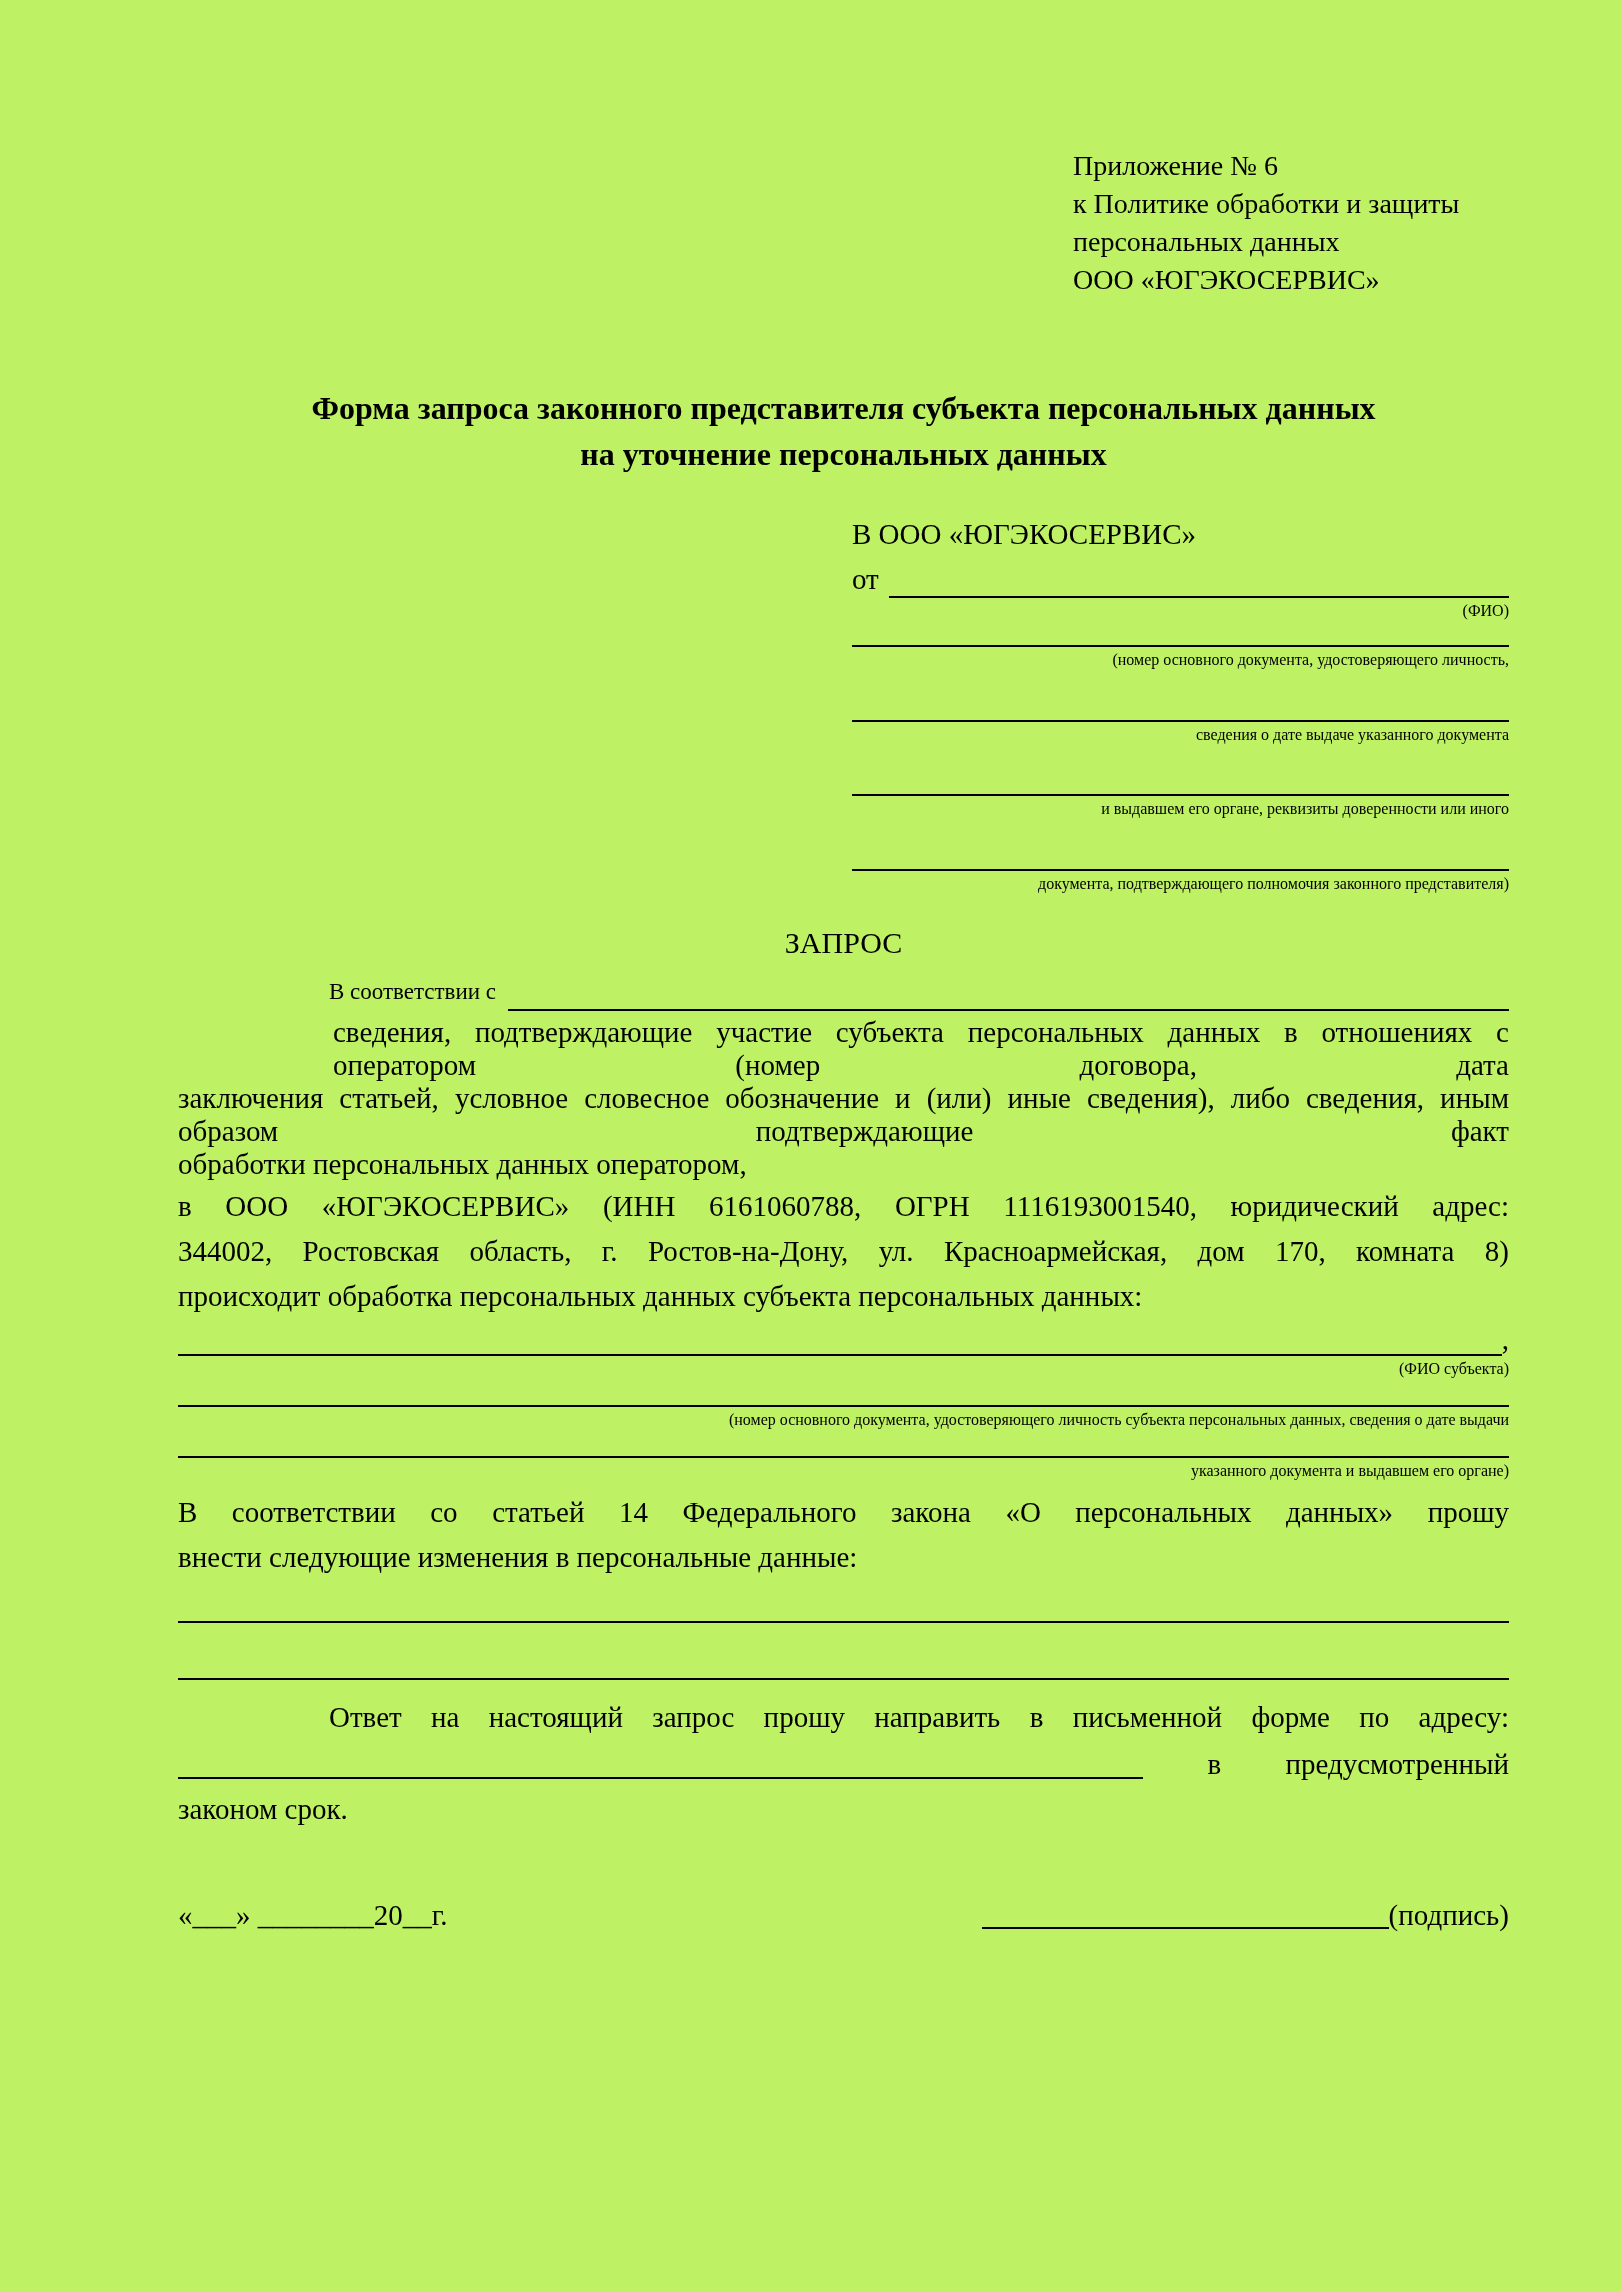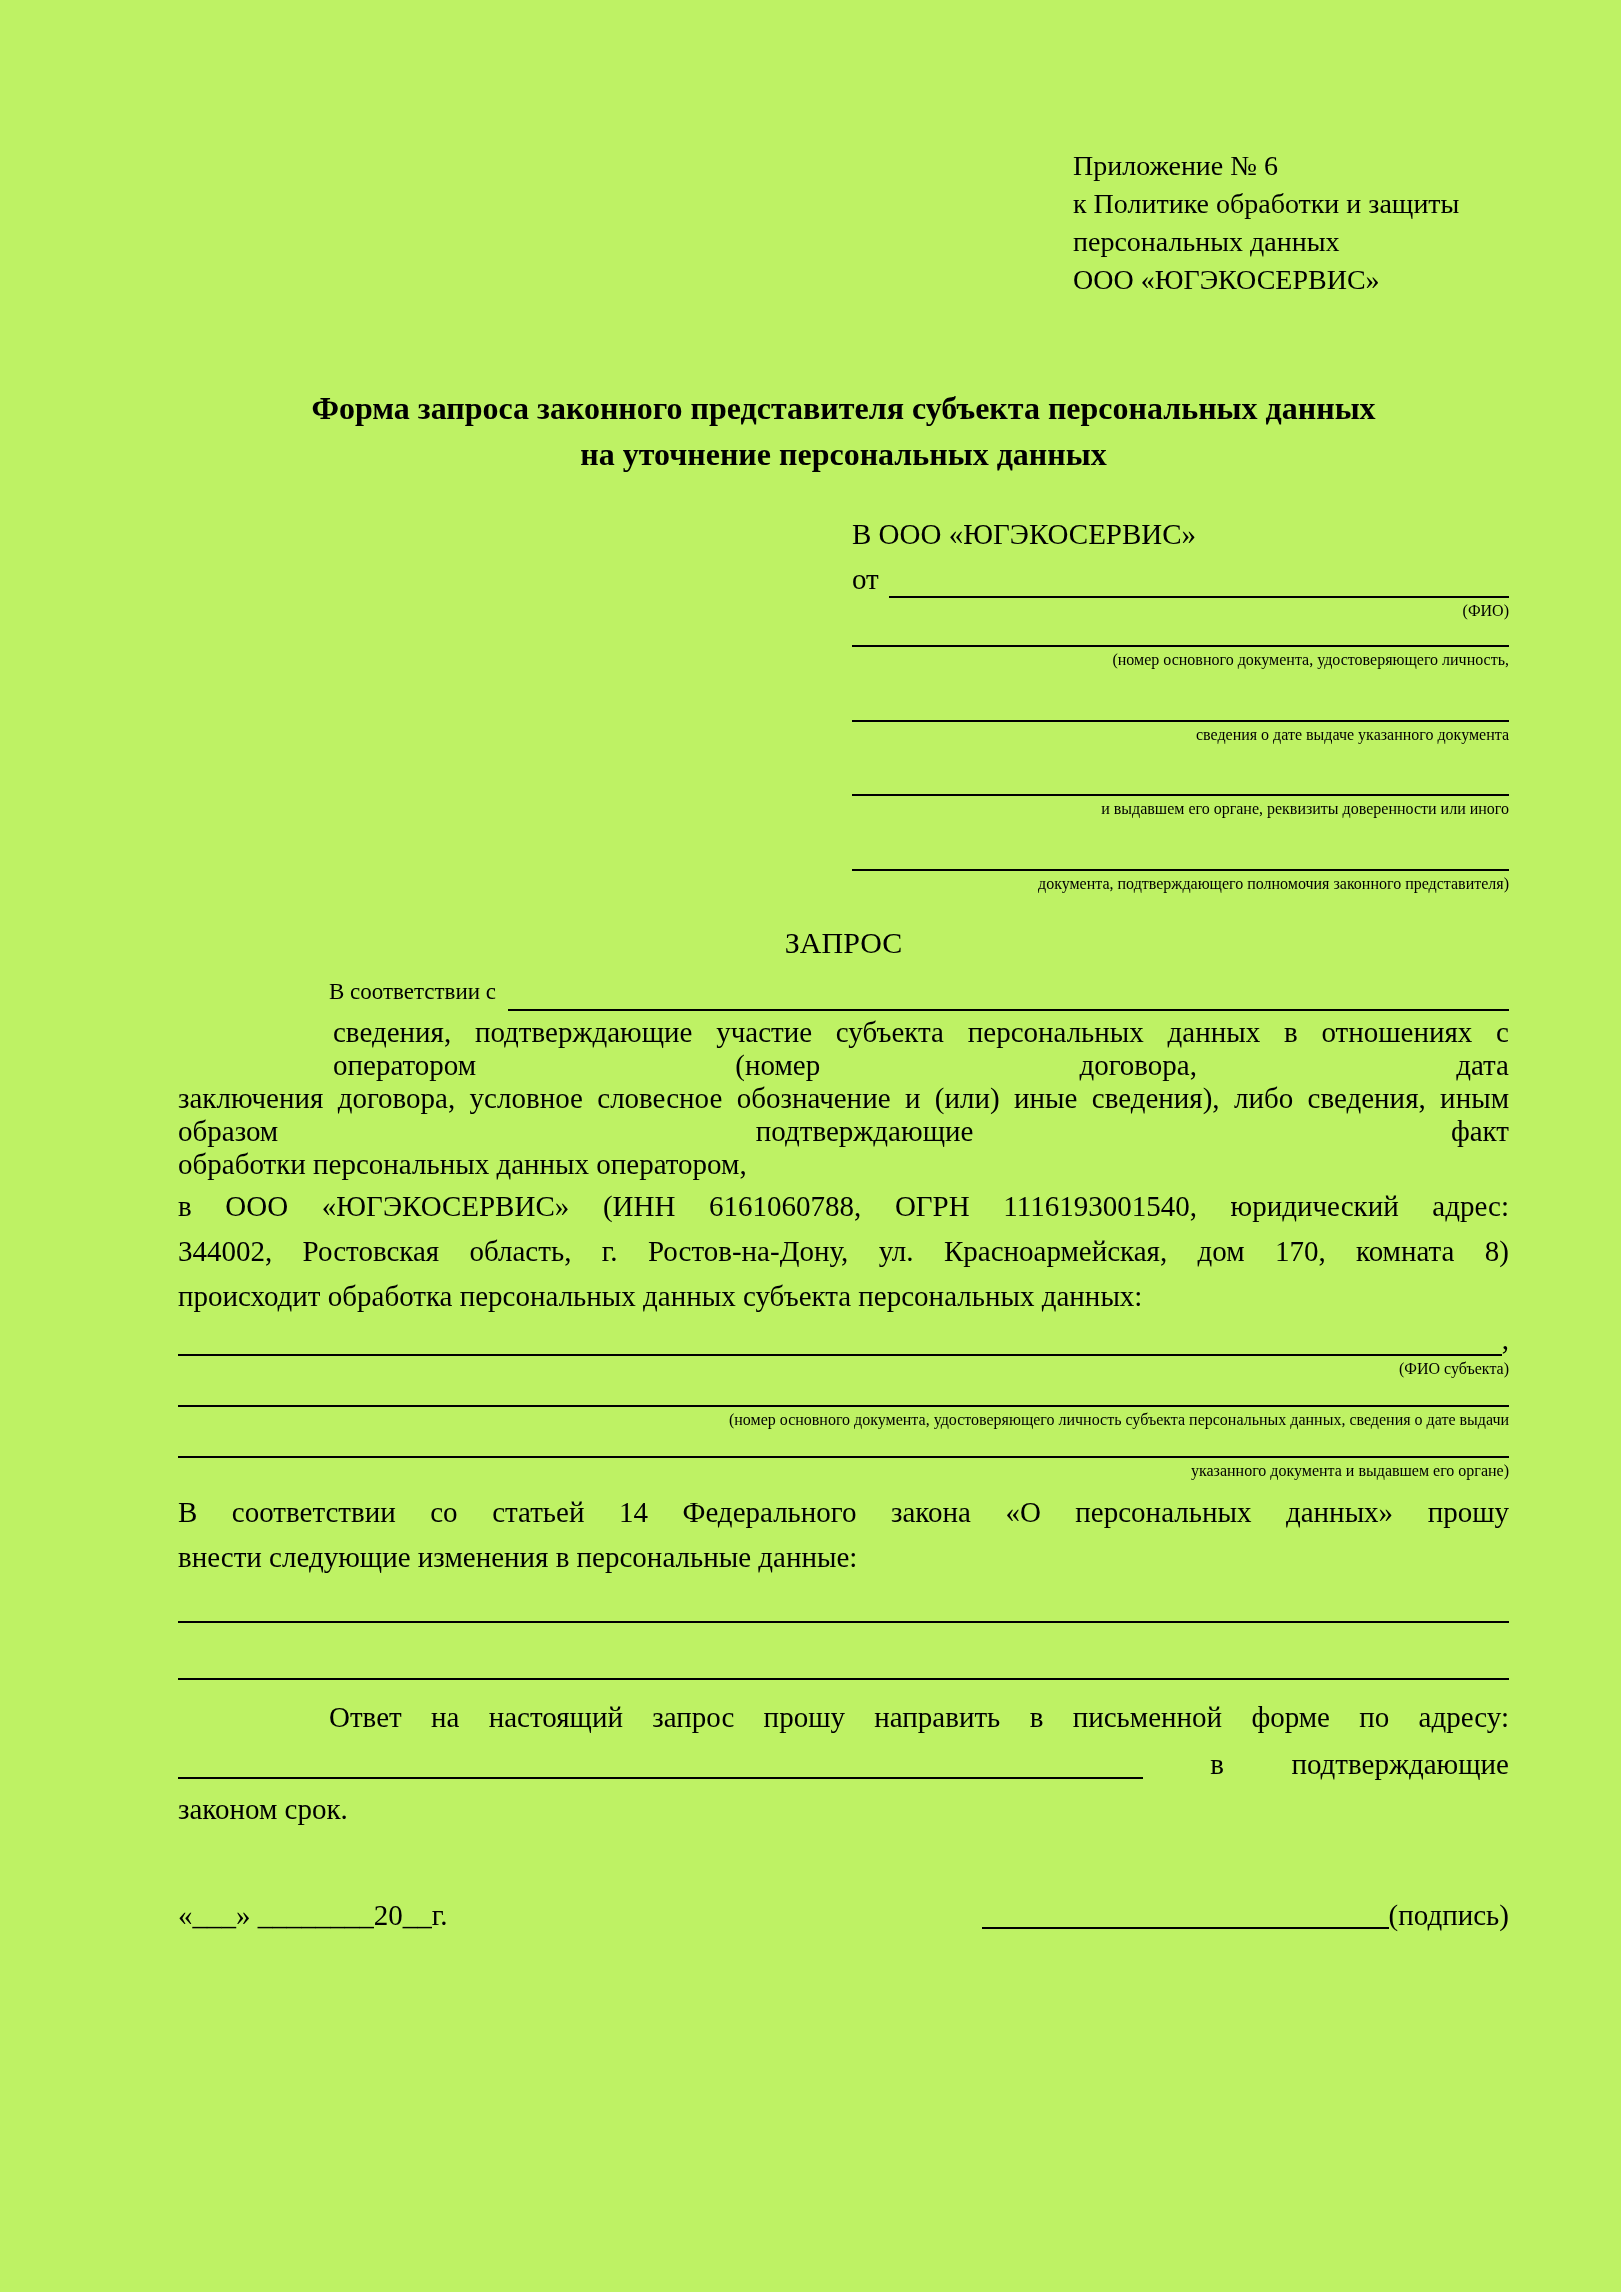--- a/index.html
+++ b/index.html
@@ -95,21 +95,21 @@
 
   <div class="zapros">ЗАПРОС</div>
 
   <div class="accordance">
     <span class="lbl">В соответствии с</span>
     <span class="rule grow"></span>
   </div>
 
   <div class="note">
     <div class="ln1 jl">сведения, подтверждающие участие субъекта персональных данных в отношениях с оператором (номер договора, дата</div>
-    <div class="jl">заключения договора, условное словесное обозначение и (или) иные сведения), либо сведения, иным образом подтверждающие факт</div>
+    <div class="jl">заключения статьей, условное словесное обозначение и (или) иные сведения), либо сведения, иным образом подтверждающие факт</div>
     <div>обработки персональных данных оператором,</div>
   </div>
 
   <div class="body op-par">
     <div class="jl">в ООО «ЮГЭКОСЕРВИС» (ИНН 6161060788, ОГРН 1116193001540, юридический адрес:</div>
     <div class="jl">344002, Ростовская область, г. Ростов-на-Дону, ул. Красноармейская, дом 170, комната 8)</div>
     <div>происходит обработка персональных данных субъекта персональных данных:</div>
   </div>
 
   <div class="subject-blank">
@@ -129,21 +129,21 @@
     <div>внести следующие изменения в персональные данные:</div>
   </div>
 
   <div class="blank-big b1"></div>
   <div class="blank-big b2"></div>
 
   <div class="body jl reply1">Ответ на настоящий запрос прошу направить в письменной форме по адресу:</div>
   <div class="reply2">
     <span class="line"></span>
     <span class="w">в</span>
-    <span class="w">подтверждающие</span>
+    <span class="w">предусмотренный</span>
   </div>
   <div class="body reply3">законом срок.</div>
 
   <div class="footer-row">
     <span class="date-part">«___» ________20__г.</span>
     <span class="sig-part">
       <span class="line"></span>
       <span class="cap">(подпись)</span>
     </span>
   </div>

